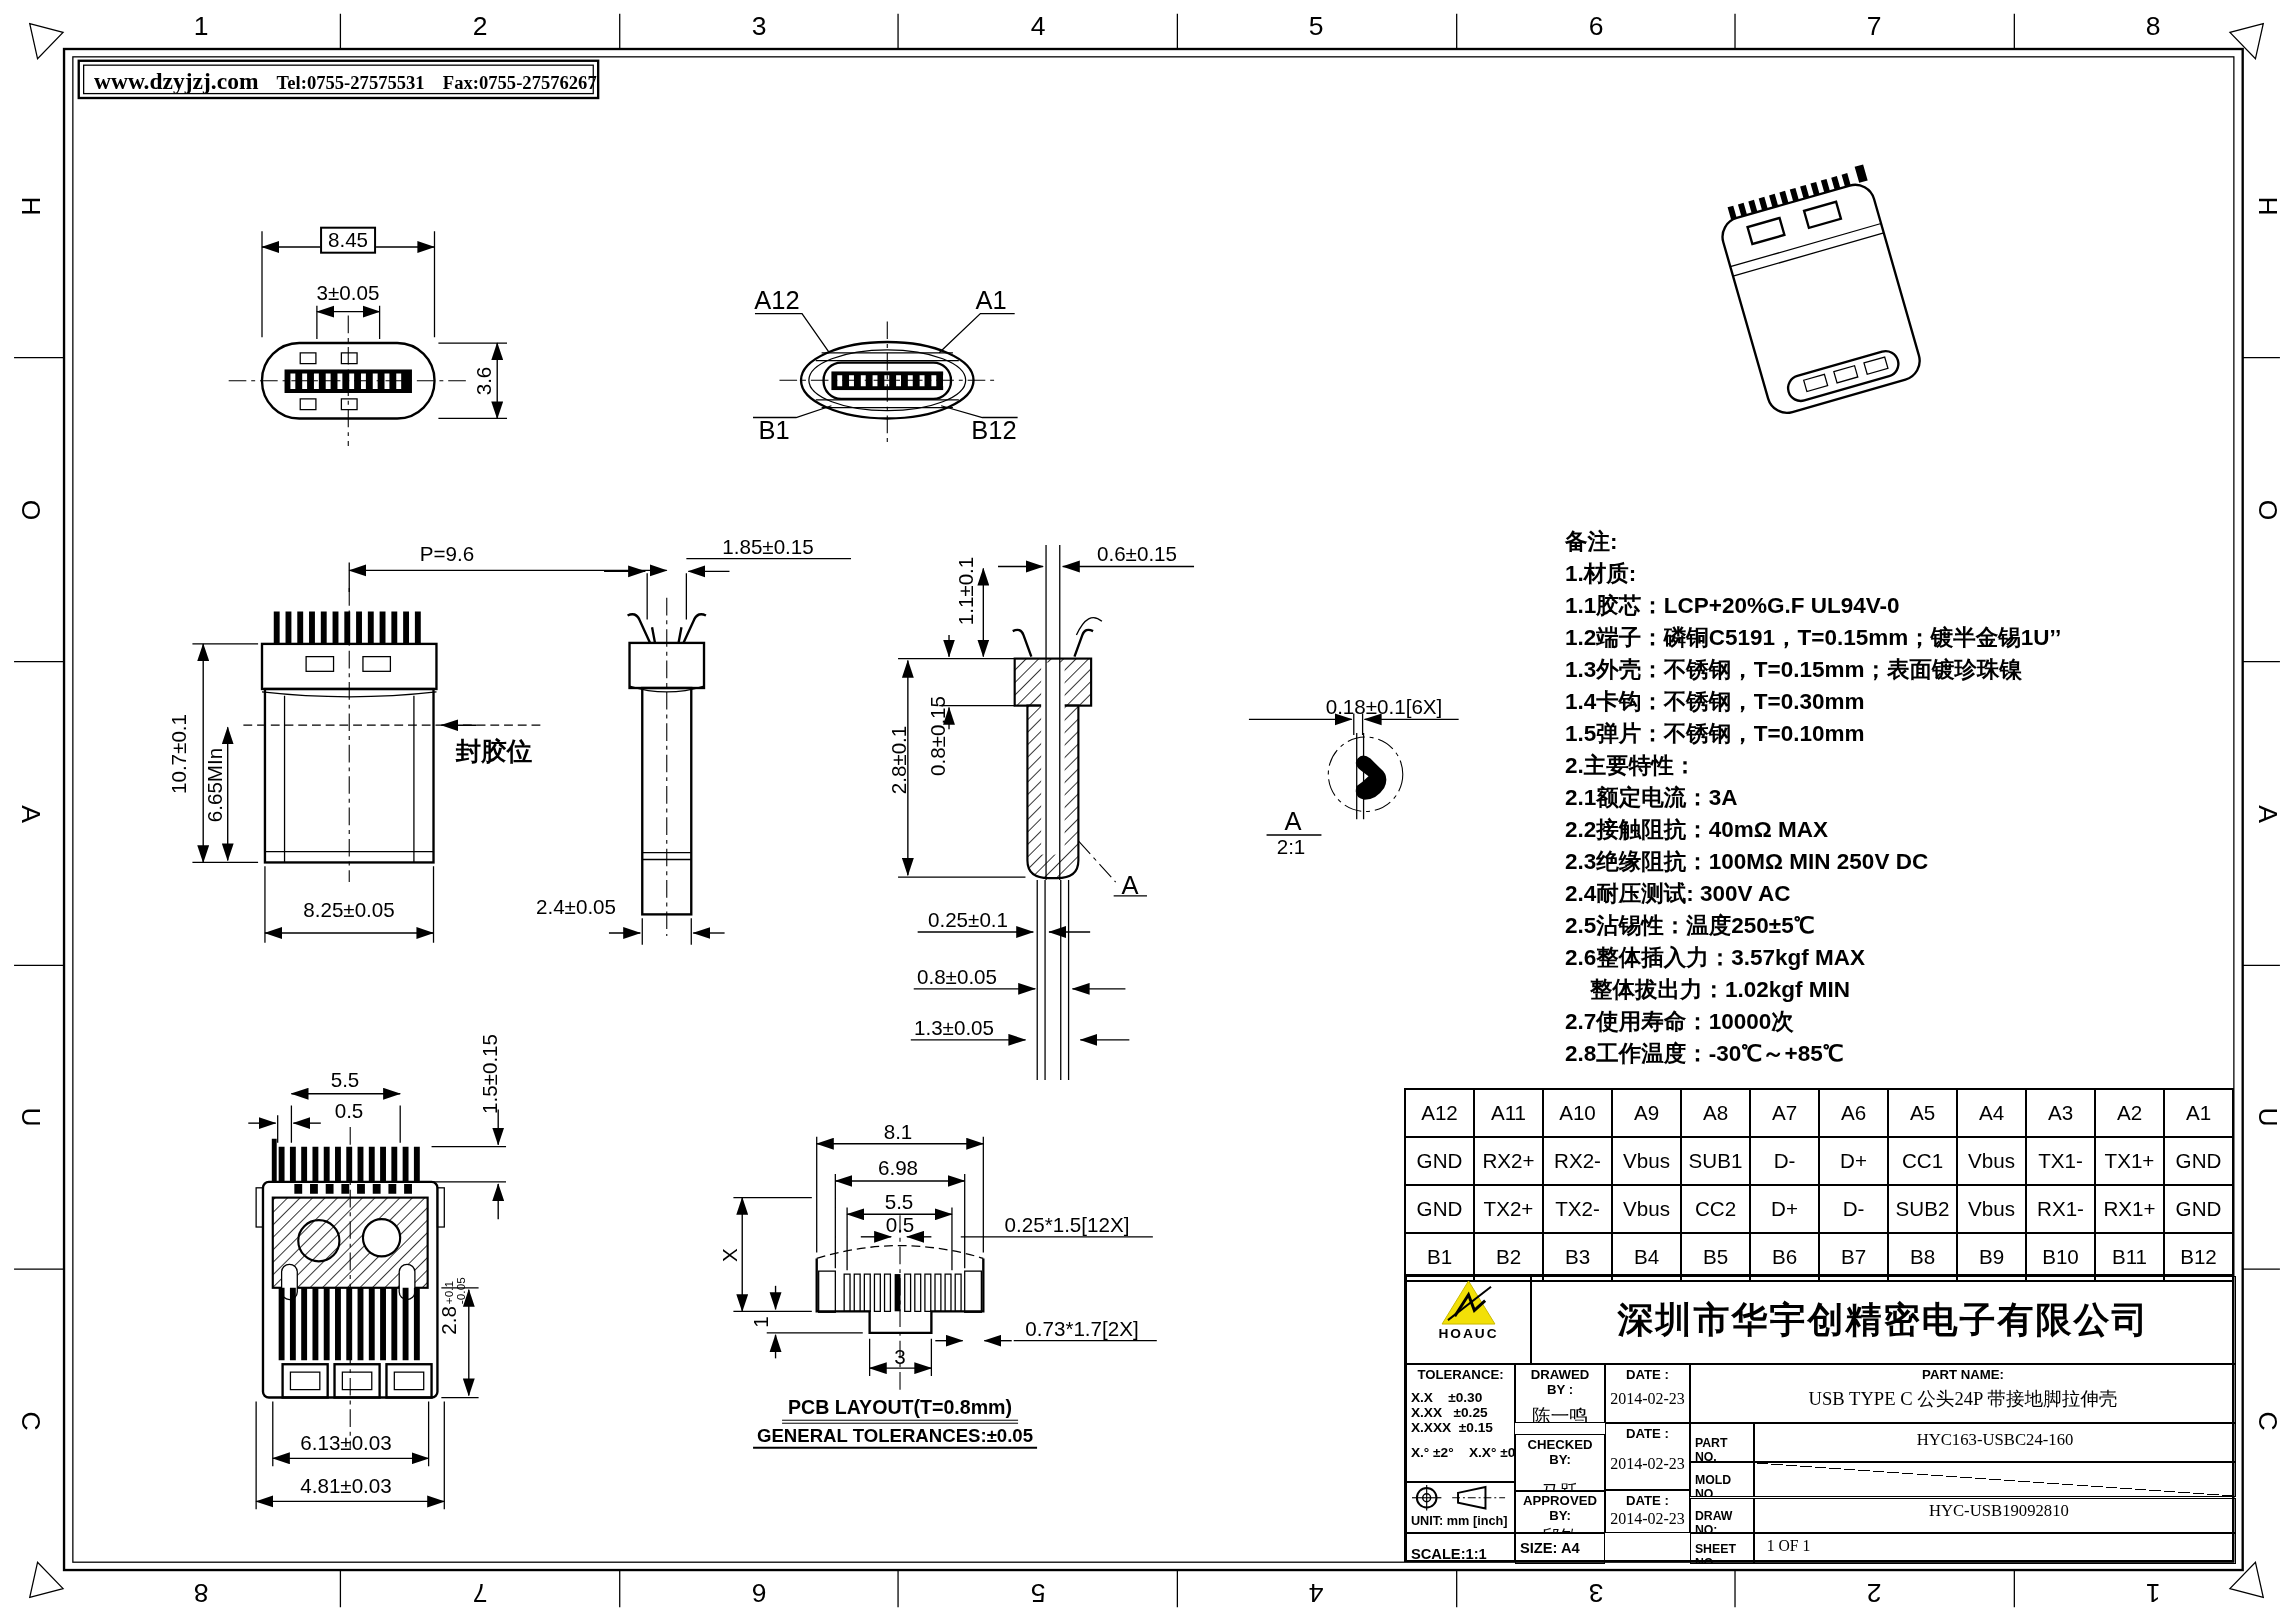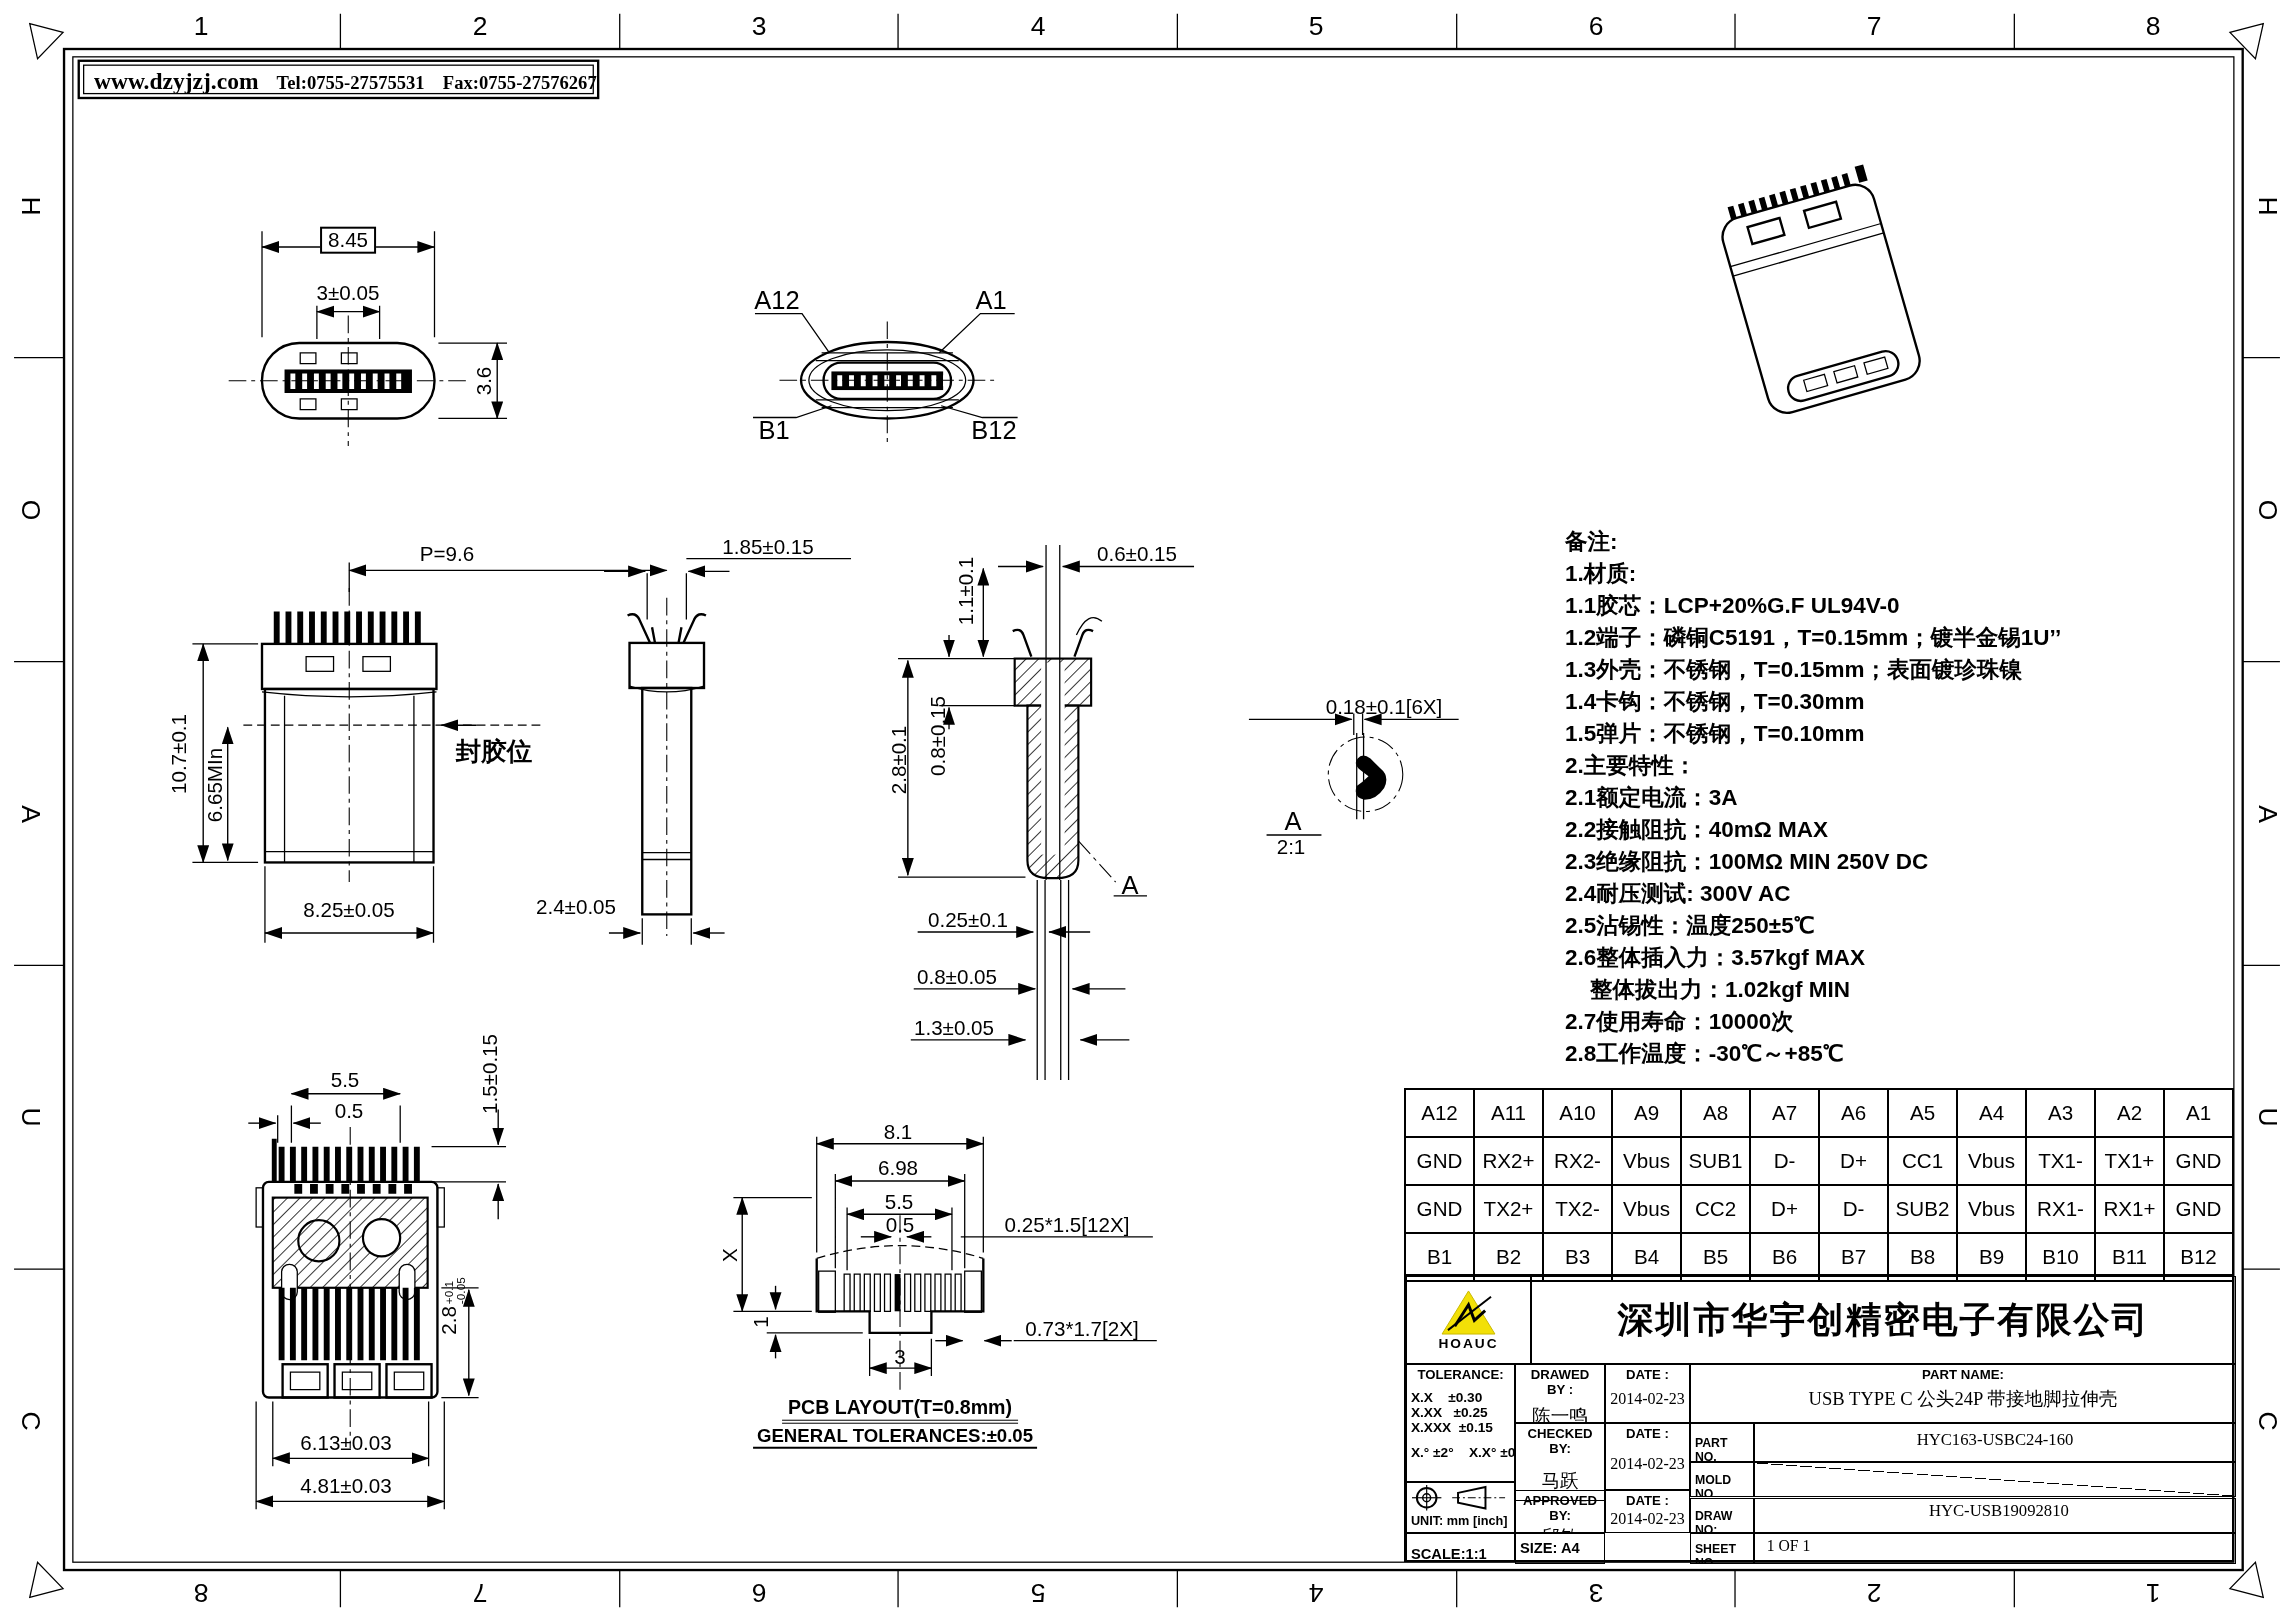--- a/index.html
+++ b/index.html
@@ -37,21 +37,21 @@
                font-size:20.6px;font-family:"Liberation Sans",sans-serif;padding:0;}
   
   #tblock{position:absolute;left:1404px;top:1274px;width:830px;height:288px;border:2.5px solid #000;box-sizing:border-box;}
   .c{position:absolute;box-sizing:border-box;border:1.6px solid #000;font-size:13.2px;font-weight:bold;padding:2px 3.9px;overflow:hidden;}
   .c .lab{display:block;font-size:13.2px;font-weight:bold;text-align:center;}
   .valn{display:block;text-align:center;font-size:18.6px;font-weight:normal;font-family:"Liberation Serif",serif;margin-top:5.9px;}
   .vald{display:block;text-align:center;font-size:16px;font-weight:normal;font-family:"Liberation Serif",serif;margin-top:7.8px;}
   .pre{white-space:pre;font-size:13.7px;}
   #company{display:flex;align-items:center;justify-content:center;font-size:36px;font-weight:bold;
            font-family:"Liberation Serif",serif;letter-spacing:2px;}
-  #logocell{display:flex;flex-direction:column;align-items:center;justify-content:center;}
+  #logocell{display:flex;flex-direction:column;align-items:center;}
   #molddiag{position:absolute;left:0;top:0;right:0;bottom:0;
             background:linear-gradient(to right top,transparent 49.4%,#000 49.4% 50.6%,transparent 50.6%);}
 </style>
 </head>
 <body>
 
 <div id="sheet">
 
   <svg width="2293" height="1621" viewBox="0 0 2339 1654" style="position:absolute;left:0;top:0">
     <defs>
@@ -428,21 +428,21 @@
     <div class="c" style="left:109px;top:257px;width:90px;height:31px;font-size:14.7px;padding-top:5.9px">SIZE:  A4</div>
 
     <div class="c" style="left:109px;top:88px;width:90px;height:59px">
       <span class="lab">DRAWED BY :</span>
       <span class="valn">陈一鸣</span>
     </div>
     <div class="c" style="left:199px;top:88px;width:85px;height:59px">
       <span class="lab">DATE :</span>
       <span class="vald">2014-02-23</span>
     </div>
-    <div class="c" style="left:109px;top:147px;width:90px;height:78px">
+    <div class="c" style="left:109px;top:158px;width:90px;height:58px">
       <span class="lab">CHECKED BY:</span>
       <span class="valn" style="margin-top:11.8px">马跃</span>
     </div>
     <div class="c" style="left:199px;top:147px;width:85px;height:67px">
       <span class="lab">DATE :</span>
       <span class="vald" style="margin-top:13.7px">2014-02-23</span>
     </div>
     <div class="c" style="left:109px;top:214px;width:90px;height:43px">
       <span class="lab">APPROVED BY:</span>
       <span class="valn" style="margin-top:1px">邱敏</span>

